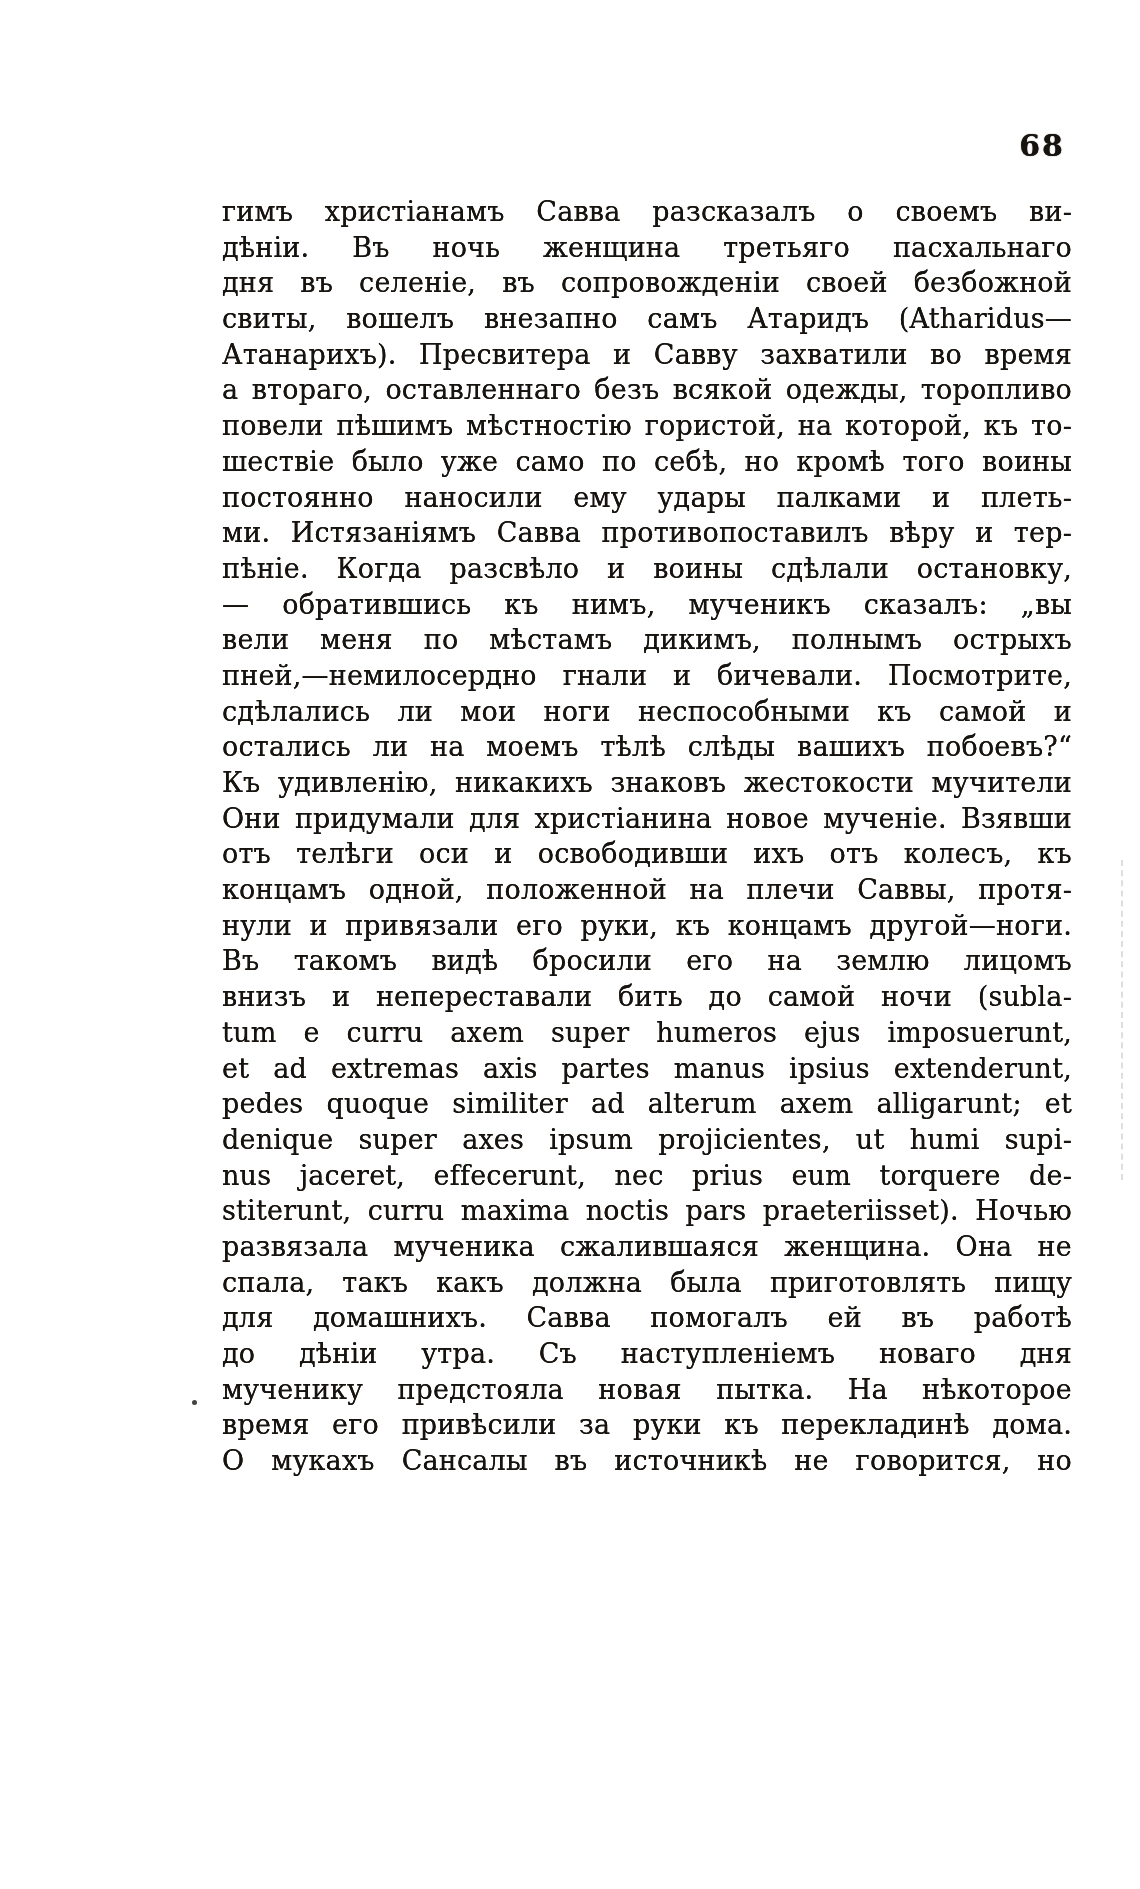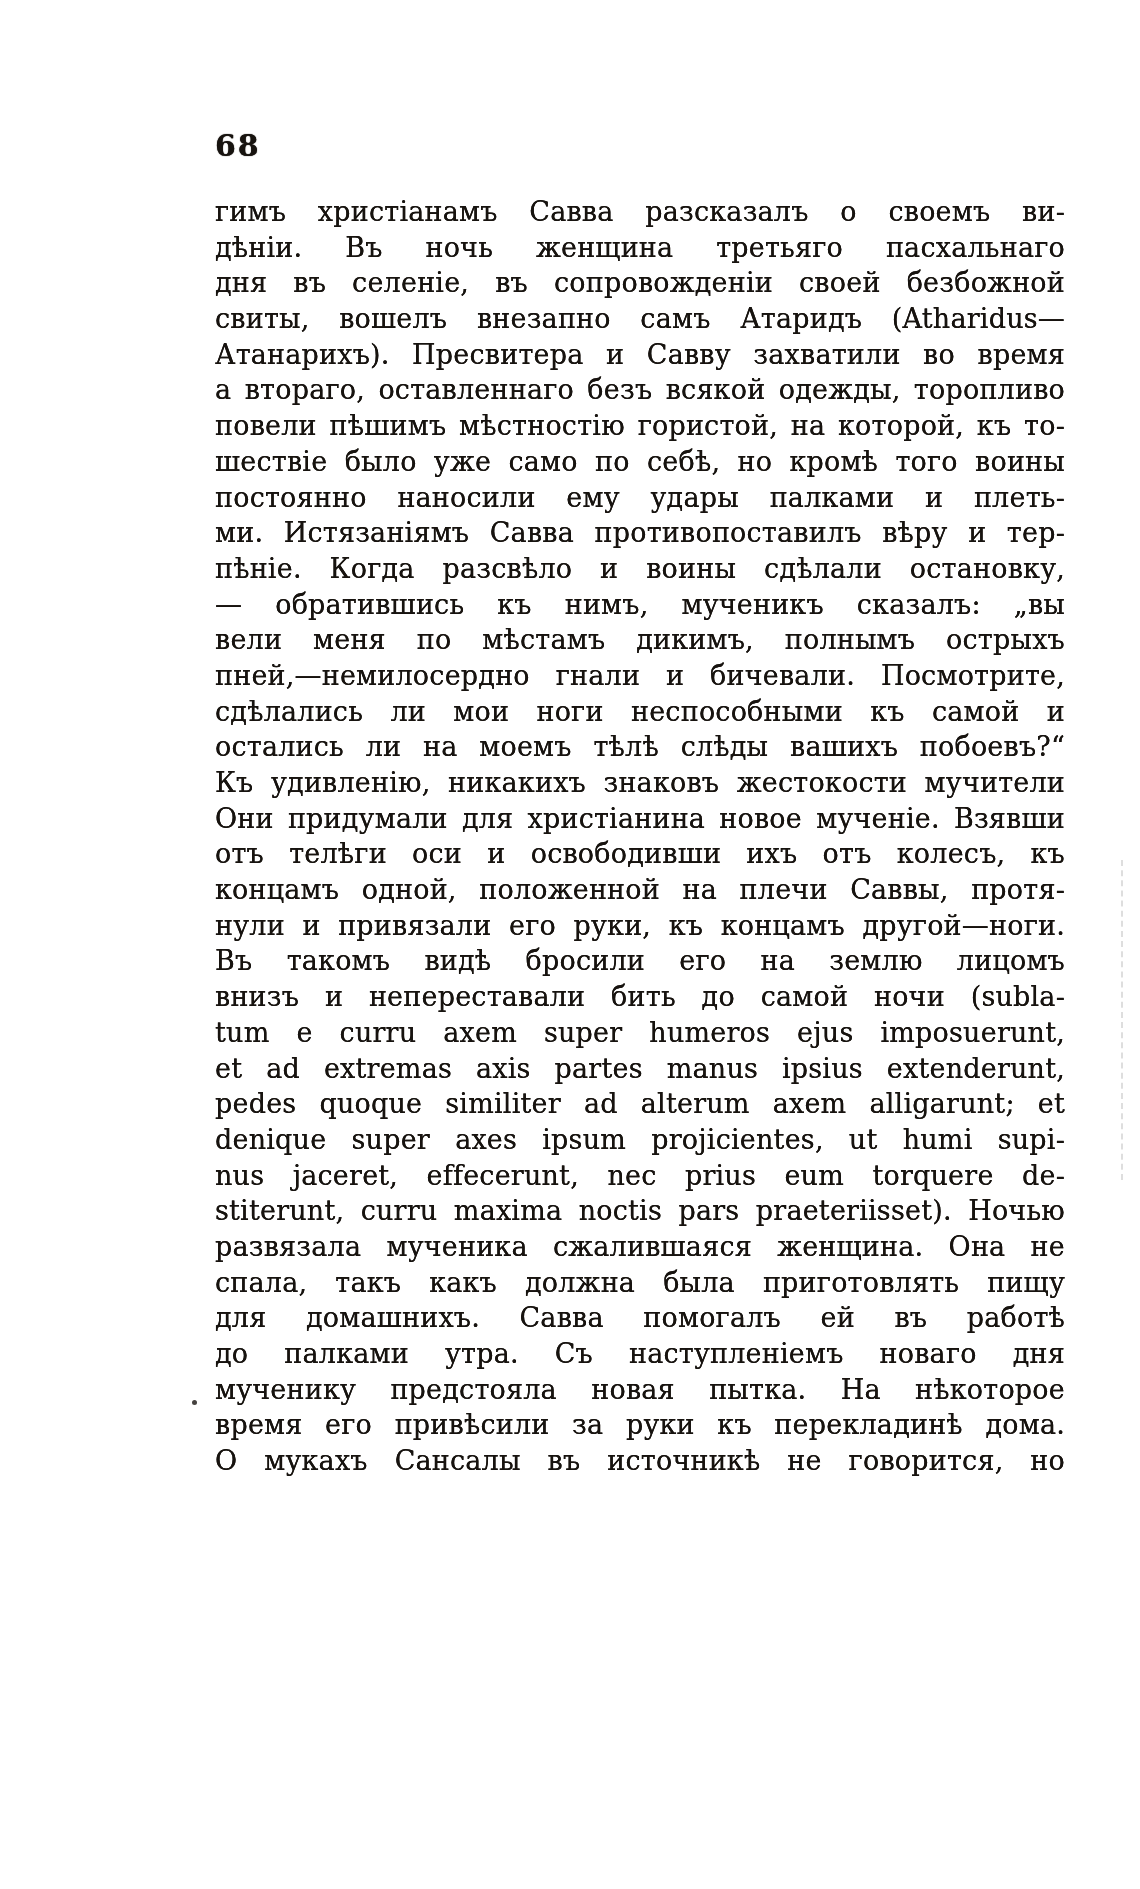--- a/index.html
+++ b/index.html
@@ -10,30 +10,30 @@
   .page{
     position:relative;
     width:1140px;height:1889px;
     margin:0 auto;
     background:var(--paper);
     overflow:hidden;
   }
   .page-number{
     position:absolute;
     left:215px;top:128px;width:850px;
-    text-align:left;
+    text-align:right;
     font-family:"DejaVu Serif",serif;
     font-size:30px;font-weight:bold;
     color:var(--ink);
     letter-spacing:2px;
     text-shadow:0 0 1px var(--ink);
   }
   .text-block{
     position:absolute;
-    left:215px;top:194px;width:850px;
+    left:222px;top:194px;width:850px;
     font-family:"DejaVu Serif",serif;
     font-size:27px;
     color:var(--ink);
     text-shadow:0 0 0.6px var(--ink);
     letter-spacing:0.2px;
   }
   .text-line{
     height:35.7px;
     line-height:35.7px;
     text-align:justify;
@@ -88,21 +88,21 @@
     <div class="text-line">внизъ и непереставали бить до самой ночи (subla-</div>
     <div class="text-line">tum e curru axem super humeros ejus imposuerunt,</div>
     <div class="text-line">et ad extremas axis partes manus ipsius extenderunt,</div>
     <div class="text-line">pedes quoque similiter ad alterum axem alligarunt; et</div>
     <div class="text-line">denique super axes ipsum projicientes, ut humi supi-</div>
     <div class="text-line">nus jaceret, effecerunt, nec prius eum torquere de-</div>
     <div class="text-line">stiterunt, curru maxima noctis pars praeteriisset). Ночью</div>
     <div class="text-line">развязала мученика сжалившаяся женщина. Она не</div>
     <div class="text-line">спала, такъ какъ должна была приготовлять пищу</div>
     <div class="text-line">для домашнихъ. Савва помогалъ ей въ работѣ</div>
-    <div class="text-line">до палками утра. Съ наступленіемъ новаго дня</div>
+    <div class="text-line">до дѣніи утра. Съ наступленіемъ новаго дня</div>
     <div class="text-line">мученику предстояла новая пытка. На нѣкоторое</div>
     <div class="text-line">время его привѣсили за руки къ перекладинѣ дома.</div>
     <div class="text-line">О мукахъ Сансалы въ источникѣ не говорится, но</div>
   </div>
 
   <div class="stray-dot"></div>
   <div class="scan-edge-artifact"></div>
 
 </div>
 

